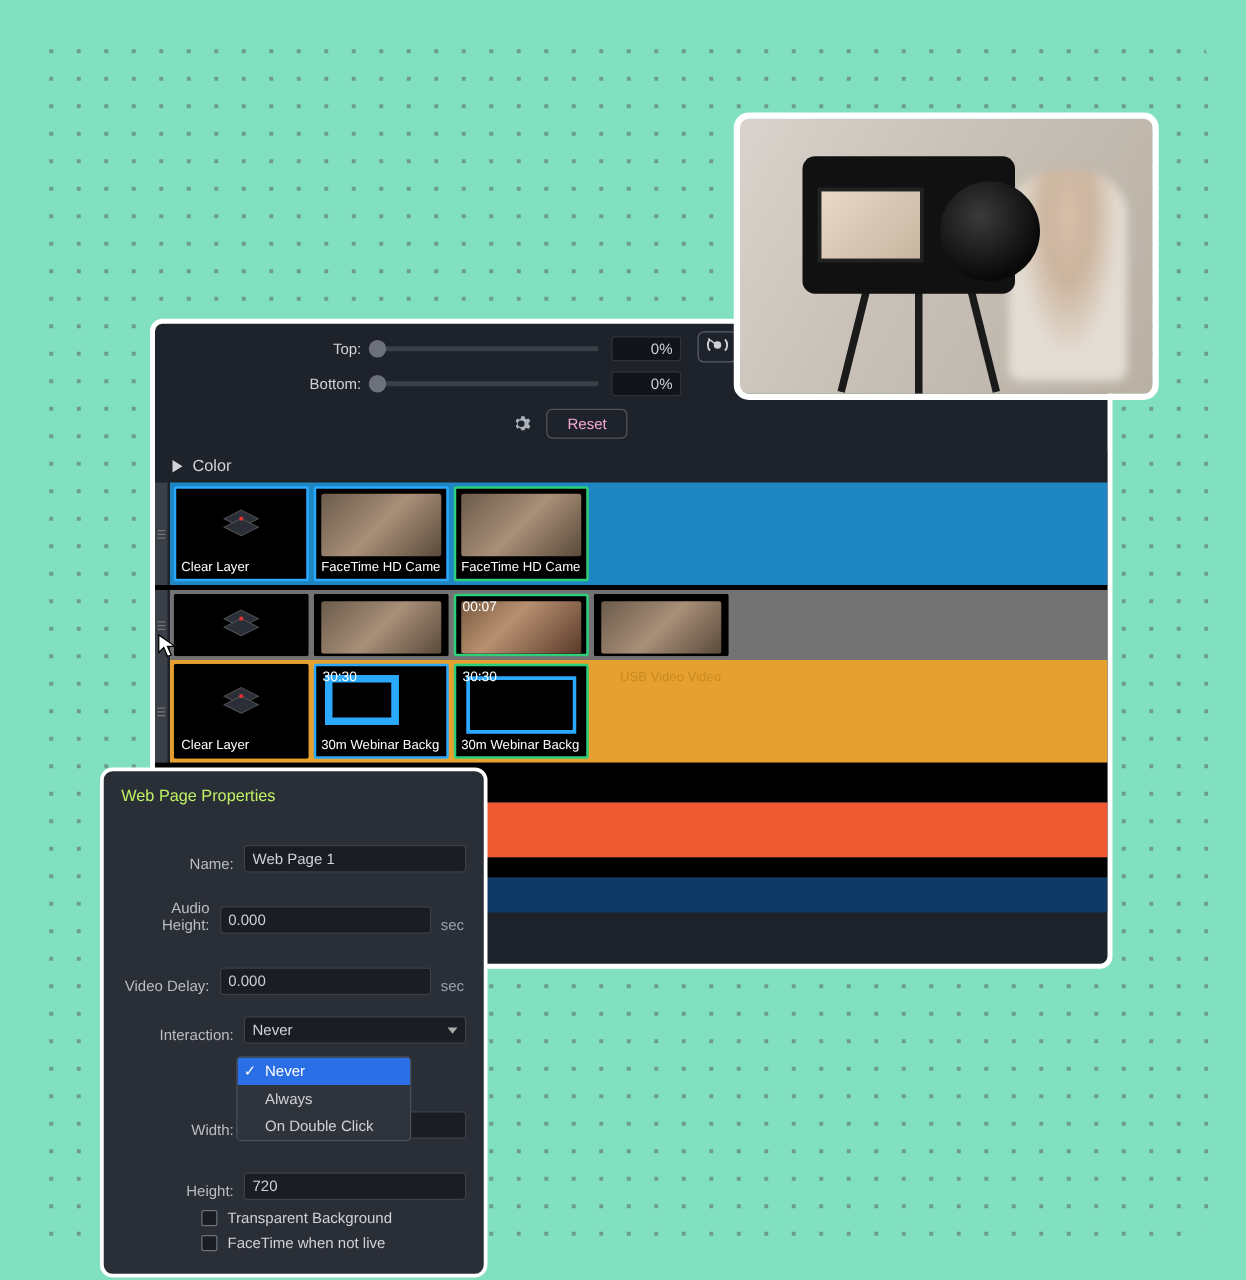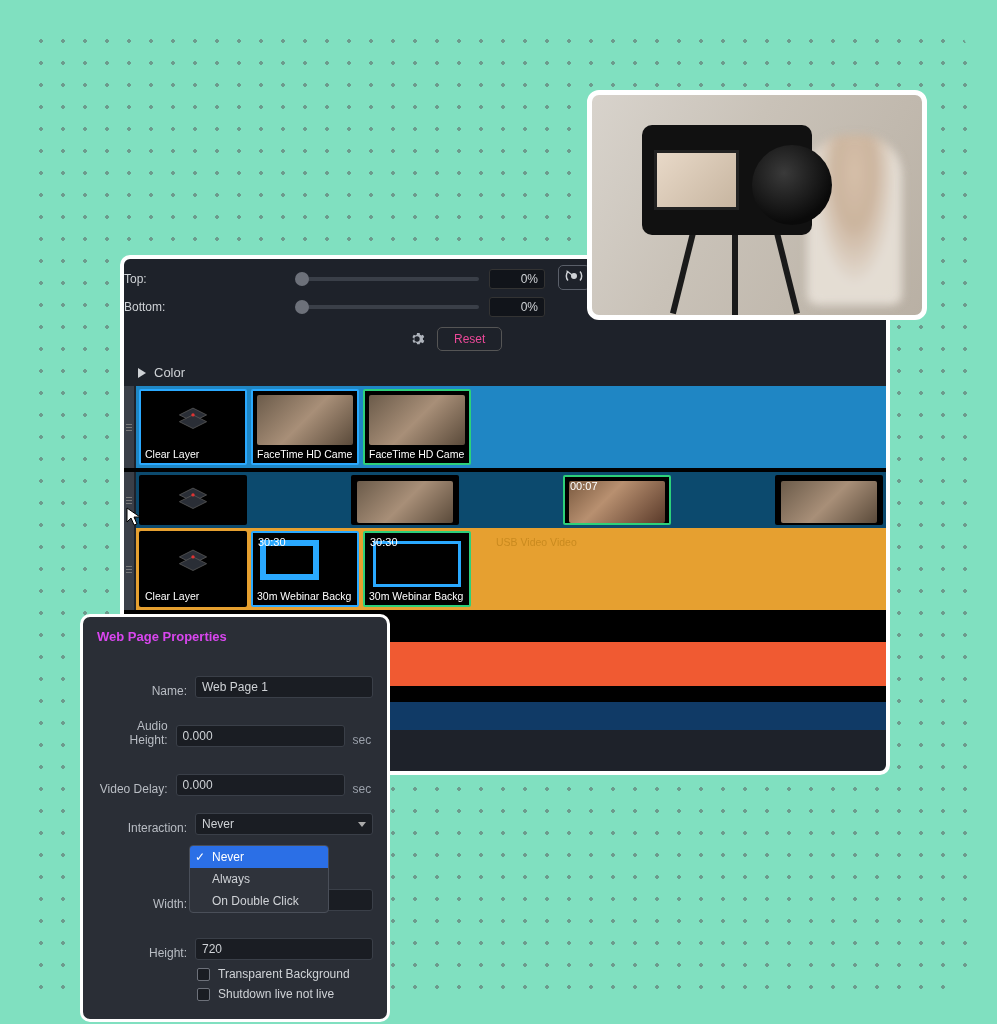--- a/index.html
+++ b/index.html
@@ -31,31 +31,31 @@
     color: #cfd2d6;
     font-size: 12px;
     overflow: hidden;
   }
   .crop-row {
     display: flex;
     align-items: center;
     gap: 10px;
     padding: 4px 20px 4px 0;
   }
-  .crop-row .lbl { width: 165px; }
+  .crop-row .lbl { width: 165px; text-align: right; }
   .slider { flex: 0 0 180px; height: 4px; background: #3a3f48; border-radius: 3px; position: relative; }
   .slider .knob { position: absolute; left: -4px; top: -5px; width: 14px; height: 14px; border-radius: 50%; background: #6d717a; }
   .pct-box { width: 56px; background: #11141a; border: 1px solid #333; border-radius: 3px; padding: 2px 6px; text-align: right; }
 
   .gear-reset {
     display: flex; align-items: center; gap: 12px;
     padding: 6px 0 10px 0; margin-left: 285px;
   }
   .gear-icon { width: 16px; height: 16px; color: #aeb3bb; }
-  .reset-btn { border: 1px solid #555; color: #ec4899; background: transparent; padding: 4px 16px; border-radius: 5px; font-size: 12px; cursor: pointer; }
+  .reset-btn { border: 1px solid #555; color: #f9a8d4; background: transparent; padding: 4px 16px; border-radius: 5px; font-size: 12px; cursor: pointer; }
 
   .top-icons {
     position: absolute;
     top: 2px; left: 428px;
     display: flex; gap: 14px; align-items: center;
     padding: 4px 6px;
   }
   .bordered-icon { border: 1px solid #5a5f69; border-radius: 5px; padding: 3px 6px; color: #cfd2d6; }
   .play-tri { width: 0; height: 0; border-left: 12px solid #fff; border-top: 7px solid transparent; border-bottom: 7px solid transparent; }
   .mini-stripes { display:flex; gap:0; height:10px; }
@@ -73,21 +73,21 @@
     display: flex; align-items: stretch;
     height: 82px;
     position: relative;
   }
   .track .handle {
     width: 10px; background: #3a3f48; margin-right: 2px;
     display:flex; flex-direction:column; justify-content:center; gap:2px; align-items:center;
   }
   .track .handle i { width:6px; height:1px; background:#777; display:block; }
   .track-bg-blue { background: #1f86c4; flex:1; display:flex; gap:4px; padding:3px 3px; }
-  .track-bg-steel { background: #0c4a6e; flex:1; display:flex; gap:4px; padding:3px 3px;justify-content:space-between; }
+  .track-bg-steel { background: #737373; flex:1; display:flex; gap:4px; padding:3px 3px; }
   .track-bg-orange { background: #e6a030; flex:1; display:flex; gap:4px; padding:3px 3px; position:relative; }
   .track-spacer { height: 4px; background: #000; }
 
   .clip {
     width: 108px; background: #000; border-radius: 2px;
     display:flex; flex-direction:column; justify-content:flex-end;
     position: relative; overflow:hidden;
     border: 2px solid transparent;
   }
   .clip.sel-blue { border-color:#2aa9ff; }
@@ -123,21 +123,21 @@
     left: 80px; top: 614px;
     width: 310px;
     background: #2a2e36;
     border-radius: 10px;
     border: 3px solid #fff;
     color: #cfd2d6;
     font-size: 12px;
     padding: 12px 14px 18px 14px;
     z-index: 30;
   }
-  .props h3 { font-size: 13px; font-weight: 700; color:#d946ef; margin-bottom: 12px; }
+  .props h3 { font-size: 13px; font-weight: 400; color:#bef264; margin-bottom: 12px; }
   .prow { display:flex; align-items:flex-end; gap:8px; margin-bottom: 7px; }
   .prow .pl { width: 90px; text-align:right; color:#b9bdc4; }
   .prow input[type=text] {
     flex:1; background:#1a1d23; border:1px solid #3a3f48; color:#cfd2d6;
     padding:3px 6px; border-radius:3px; font-size:12px;margin-top:20px;
   }
   .prow .unit { width:26px; color:#9aa0aa; }
   .sel {
     flex:1; background:#1a1d23; border:1px solid #3a3f48; color:#cfd2d6;
     padding:3px 6px; border-radius:3px; font-size:12px;
@@ -146,21 +146,21 @@
   .sel .caret { width:0;height:0;border-left:4px solid transparent;border-right:4px solid transparent;border-top:5px solid #aaa; }
   .gofwd { border:1px solid #555; color:#6d717a; background:transparent; padding:4px 10px; border-radius:5px; font-size:12px; }
   .dropdown {
     position:absolute; left:106px; top:228px; width:140px;
     background:#2f333b; border:1px solid #4a4f59; border-radius:4px;
     z-index:5; font-size:12px; overflow:hidden;
   }
   .dropdown .opt { padding:4px 8px 4px 22px; position:relative; cursor:pointer; }
   .dropdown .opt.sel-opt { background:#2b6fe6; color:#fff; }
   .dropdown .opt .chk { position:absolute; left:5px; top:4px; }
-  .chkrow { display:flex; align-items:center; gap:8px; margin:6px 0 0 100px; }
+  .chkrow { display:flex; align-items:center; gap:8px; margin:6px 0 0 64px; }
   .chkbox { width:13px; height:13px; border:1px solid #6d717a; border-radius:2px; background:#1a1d23; display:inline-block; }
 
   
   .photo-card {
     position: absolute;
     right: 70px; top: 90px;
     width: 340px; height: 230px;
     border-radius: 12px;
     border: 5px solid #fff;
     background: linear-gradient(120deg,#d8d3cc 0%, #c9c2b8 40%, #b9b0a4 100%);
@@ -426,15 +426,15 @@
     <span class="pl">Height:</span>
     <input type="text" value="720" style="">
   </div>
 
   <div class="chkrow">
     <span class="chkbox"></span>
     <span>Transparent Background</span>
   </div>
   <div class="chkrow">
     <span class="chkbox"></span>
-    <span>Shutdown live not live</span>
+    <span>FaceTime when not live</span>
   </div>
 </div>
 
 </body></html>

